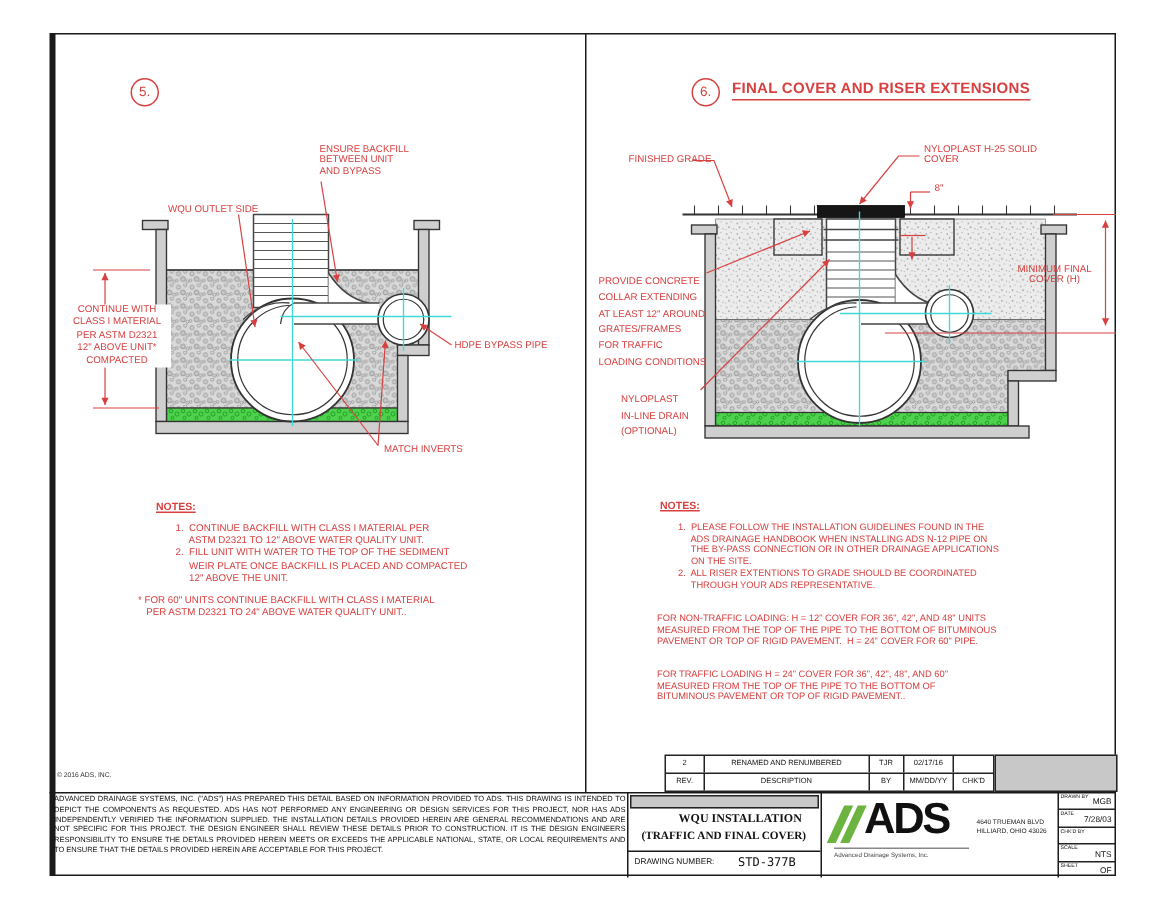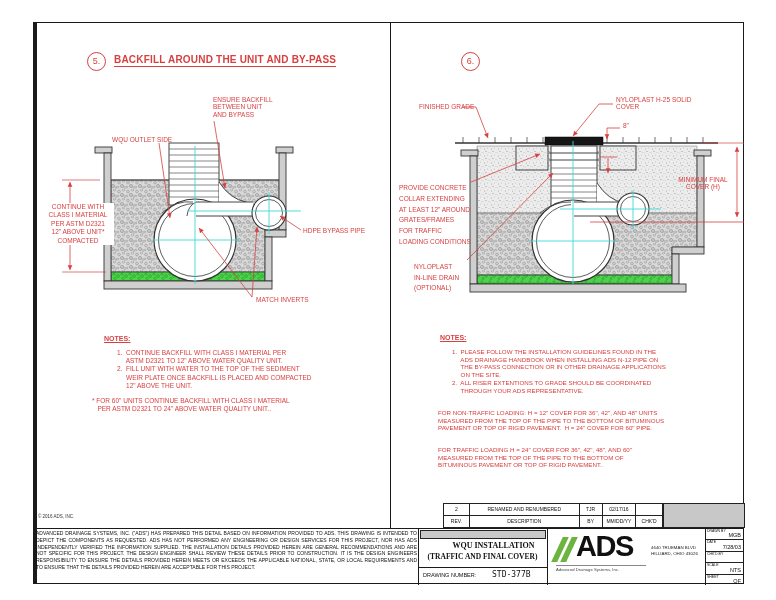--- a/index.html
+++ b/index.html
@@ -167,21 +167,20 @@
         <path d="M607,128 V139" marker-end="url(#arr)"></path>
         <path d="M608,158 V173" marker-end="url(#arr)"></path>
         <path d="M471,182 L540,154" marker-end="url(#arr)"></path>
         <path d="M467,260 L553,173" marker-end="url(#arr)"></path>
         <path d="M737,147 V217" marker-start="url(#arr)" marker-end="url(#arr)"></path>
       </g>
     </g>
   </svg>
 
   <div class="abs pnum" style="left:87px;top:52px;"><span>5.</span></div>
-  <div class="abs ptitle" style="left:114px;top:54px;">BACKFILL AROUND THE UNIT AND BY-PASS</div>
 
   <div class="abs red" style="left:112px;top:136px;">WQU OUTLET SIDE</div>
   <div class="abs red" style="left:213px;top:96px;">ENSURE BACKFILL
 BETWEEN UNIT
 AND BYPASS</div>
   <div class="abs red ctr" style="left:42px;top:203px;width:72px;line-height:8.4px;background:#fff;">CONTINUE WITH
 CLASS I MATERIAL
 PER ASTM D2321
 12" ABOVE UNIT*
 COMPACTED</div>
@@ -193,20 +192,21 @@
     <div class="note">1.  CONTINUE BACKFILL WITH CLASS I MATERIAL PER
      ASTM D2321 TO 12" ABOVE WATER QUALITY UNIT.</div>
     <div class="note">2.  FILL UNIT WITH WATER TO THE TOP OF THE SEDIMENT
      WEIR PLATE ONCE BACKFILL IS PLACED AND COMPACTED
      12" ABOVE THE UNIT.</div>
   </div>
   <div class="abs note" style="left:92px;top:397px;">* FOR 60" UNITS CONTINUE BACKFILL WITH CLASS I MATERIAL
    PER ASTM D2321 TO 24" ABOVE WATER QUALITY UNIT..</div>
 
   <div class="abs pnum" style="left:461px;top:52px;"><span>6.</span></div>
+  <div class="abs ptitle" style="left:488px;top:54px;">FINAL COVER AND RISER EXTENSIONS</div>
 
   <div class="abs red" style="left:419px;top:103px;">FINISHED GRADE</div>
   <div class="abs red" style="left:616px;top:96px;">NYLOPLAST H-25 SOLID
 COVER</div>
   <div class="abs red" style="left:623px;top:122px;">8"</div>
   <div class="abs red ctr" style="left:664px;top:176px;width:78px;">MINIMUM FINAL
 COVER (H)</div>
   <div class="abs red" style="left:399px;top:183px;line-height:10.8px;">PROVIDE CONCRETE
 COLLAR EXTENDING
 AT LEAST 12" AROUND

